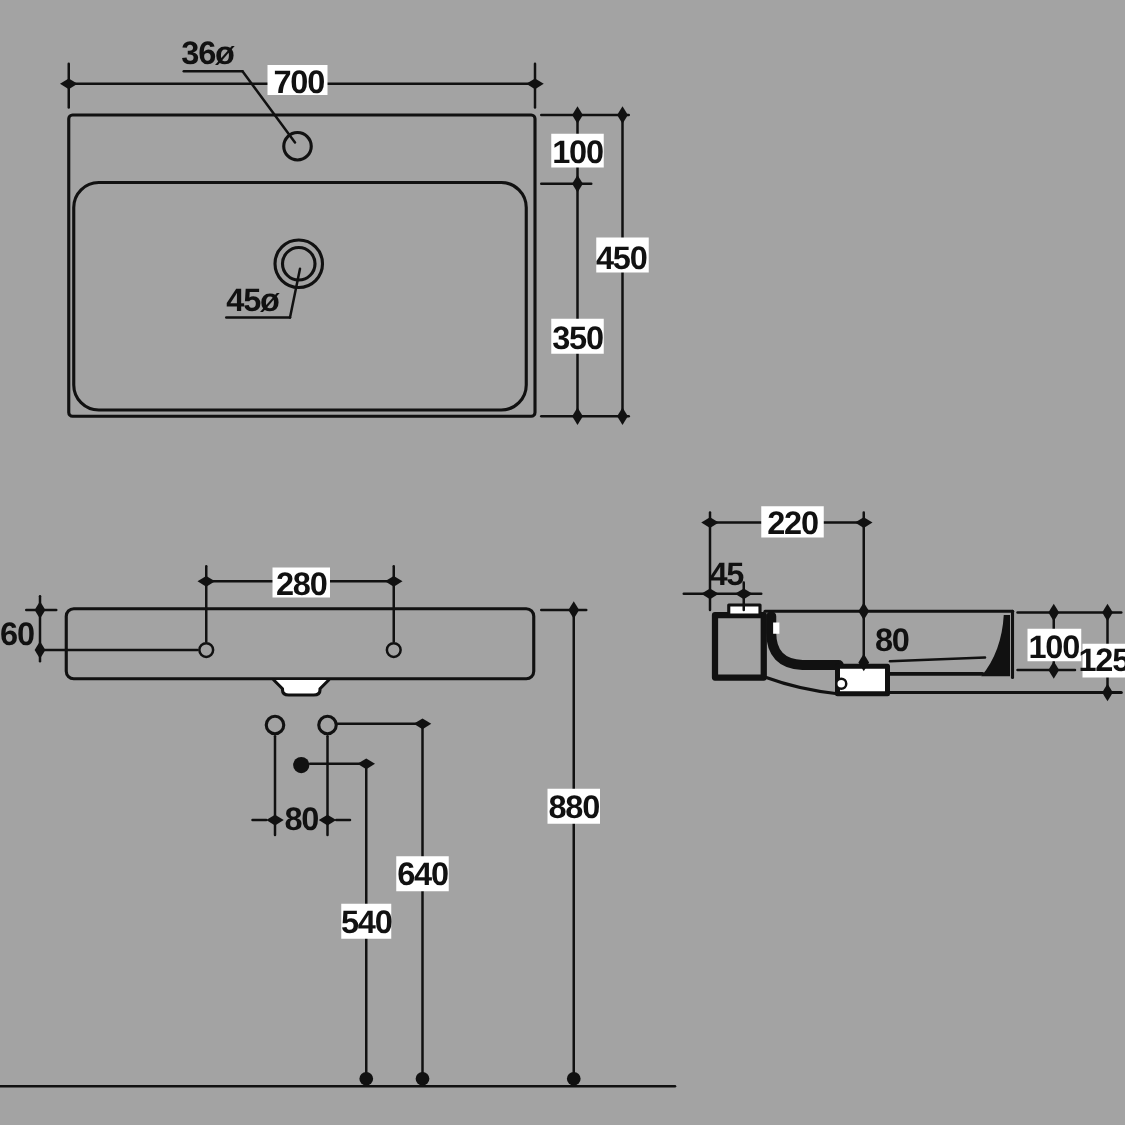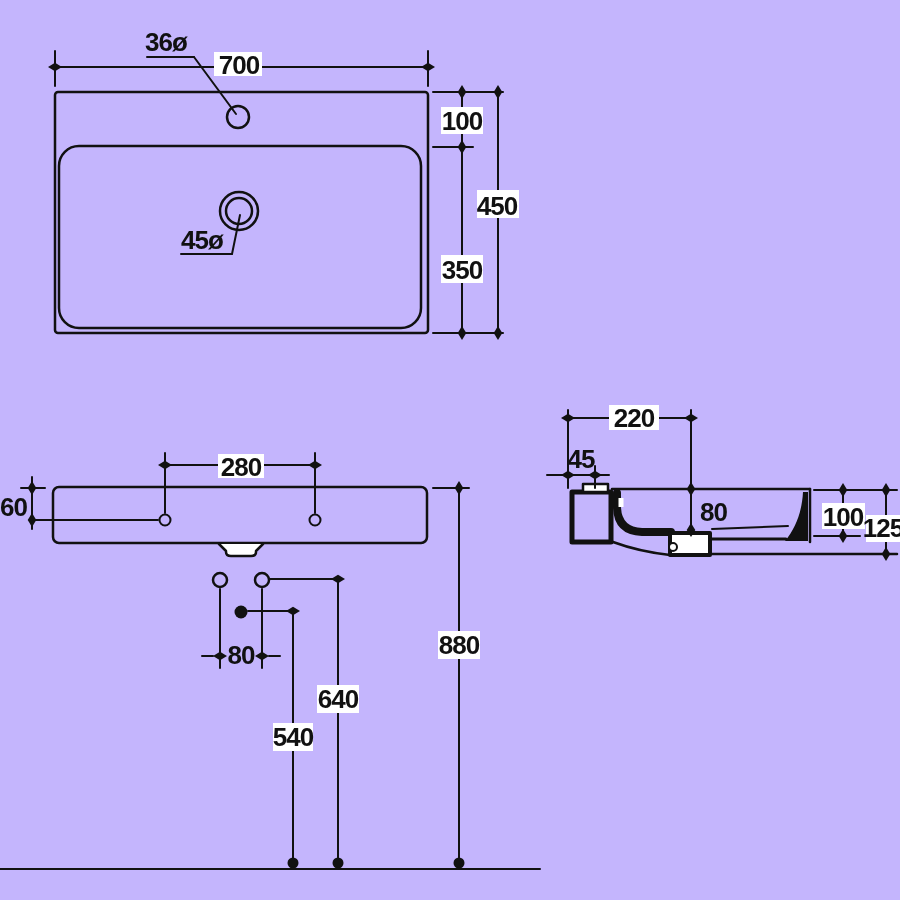--- a/index.html
+++ b/index.html
@@ -1,16 +1,16 @@
 <!DOCTYPE html>
 <html><head>
 <meta charset="utf-8">
 <style>
   html,body{margin:0;padding:0;background:#ffffff;}
-  #stage{position:relative;width:900px;height:900px;background:#c4b5fd;overflow:hidden;}
+  #stage{position:relative;width:900px;height:900px;background:#a3a3a3;overflow:hidden;}
   svg{display:block;}
   .ln{stroke:#111;stroke-width:2.5;fill:none;stroke-linecap:round;stroke-linejoin:round;}
   .thin{stroke-width:2;}
   .t3{stroke-width:3;}
   .t4{stroke-width:4;}
   .t5{stroke-width:5;}
   .t8{stroke-width:8;}
   .fw{fill:#fff;}
   .fillb{fill:#111;stroke:none;}
   .bgw{fill:#fff;stroke:none;}

